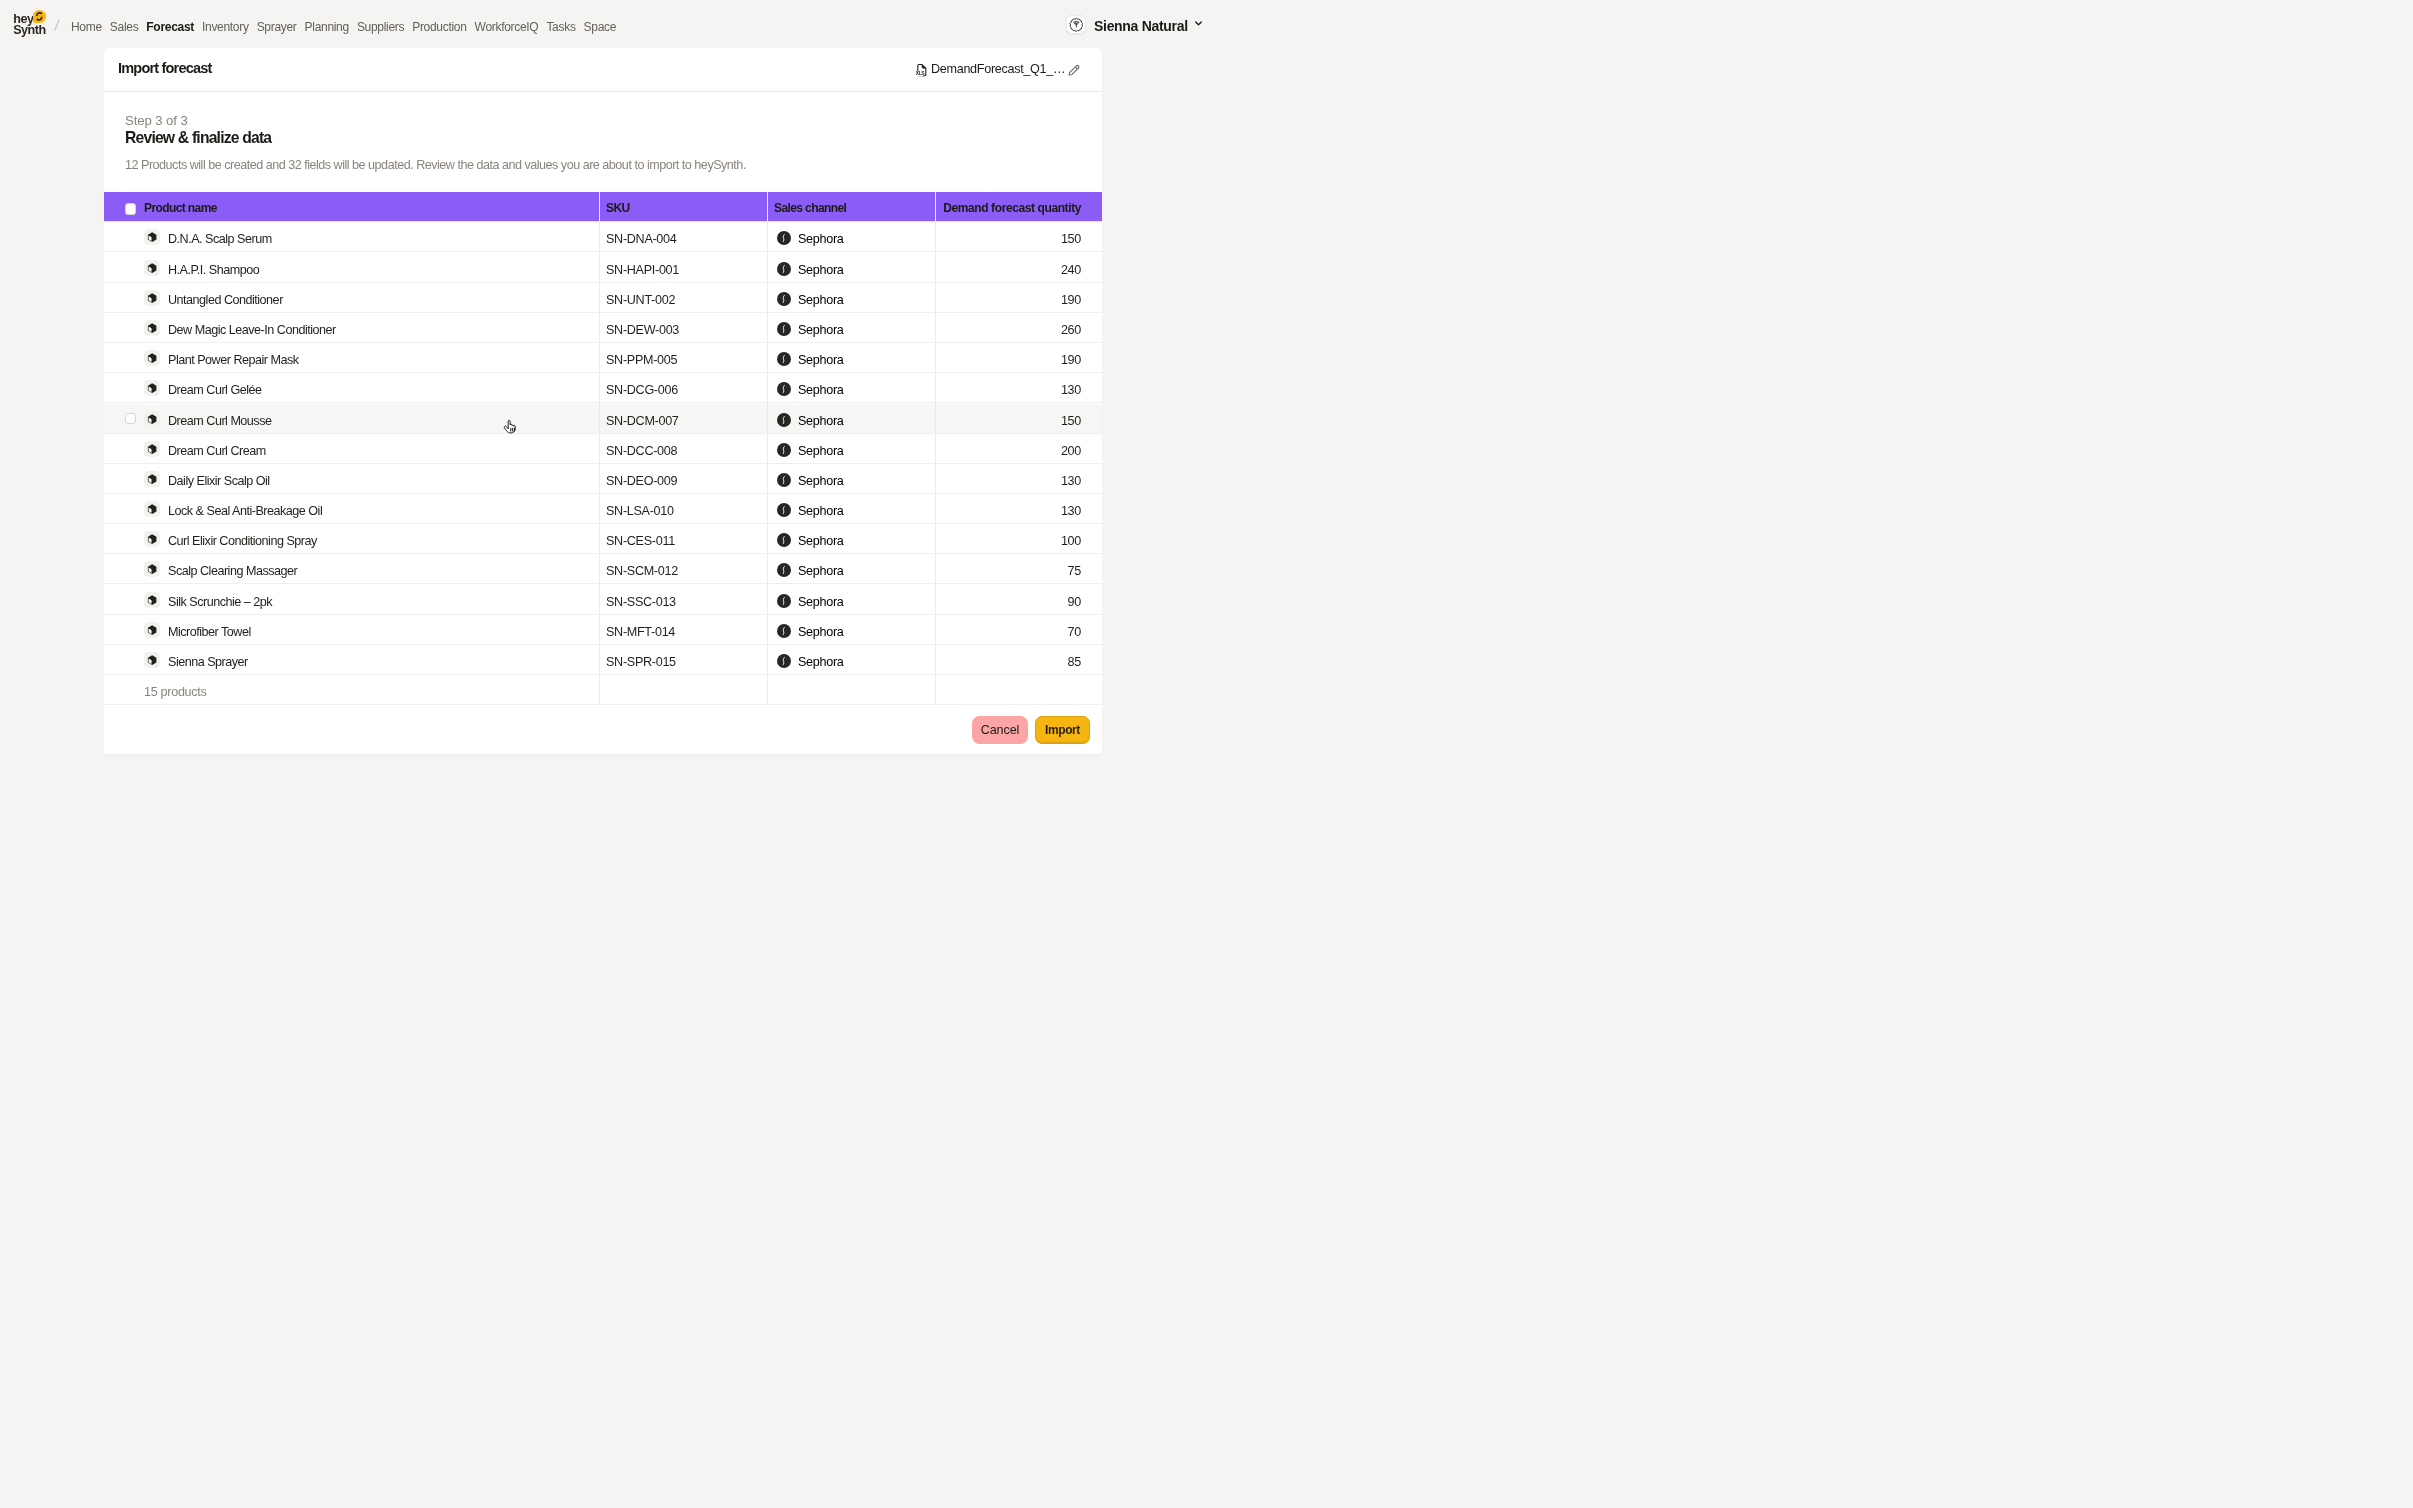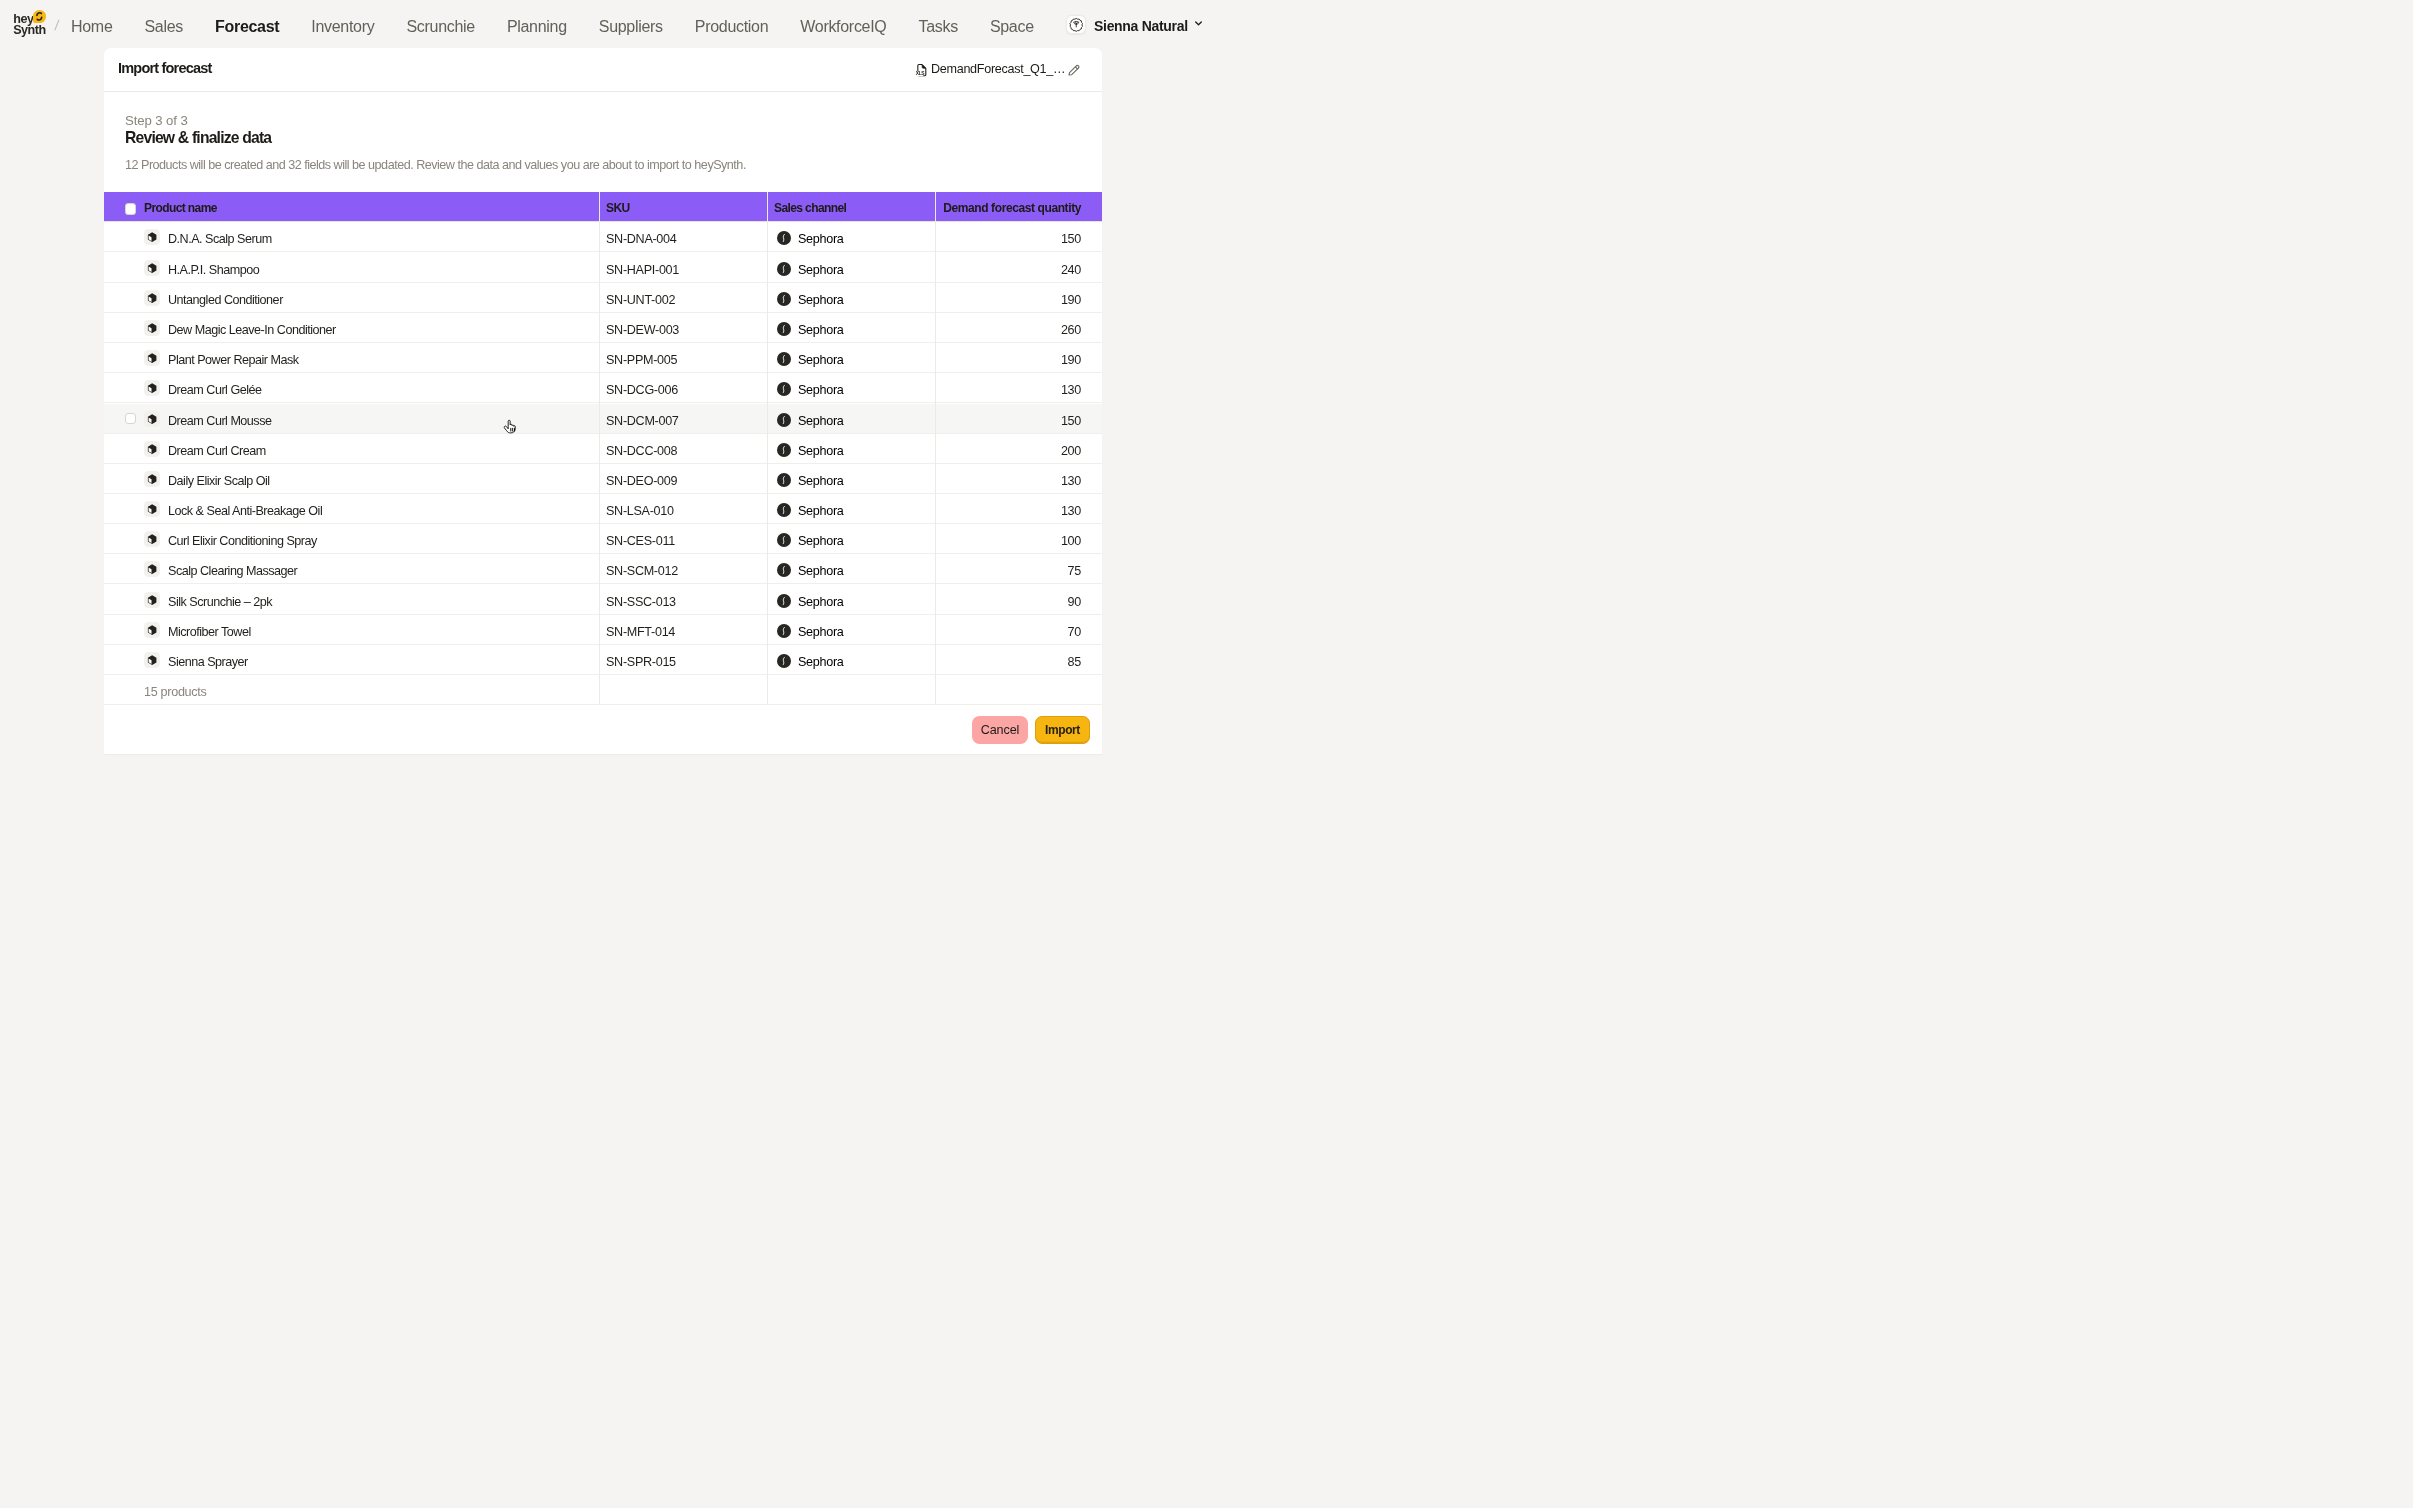--- a/index.html
+++ b/index.html
@@ -4,21 +4,21 @@
 <style>
   * { margin:0; padding:0; box-sizing:border-box; }
   html,body { width:1207px; height:754px; overflow:hidden; }
   body { background:#f5f4f2; font-family:"Liberation Sans", sans-serif; color:#211f1b; }
   .abs { position:absolute; }
 
   
   .logo-hey { left:13.2px; top:14px; font-family:"Liberation Sans", sans-serif; font-weight:700; font-size:12.6px; line-height:11px; color:#2b2823; letter-spacing:-0.5px; }
   .bubble { left:33px; top:10px; width:12.6px; height:13.2px; background:#f8b712; border-radius:6.3px 6.3px 6.3px 1.9px; }
   .slash { left:55px; top:17px; font-size:14px; color:#c0bcb5; transform:skewX(-8deg); }
-  .nav { left:71px; top:1.9px; height:50px; display:flex; align-items:center; gap:32px; font-size:16px; color:#63605a; letter-spacing:-0.3px; }
+  .nav { left:71px; top:1.9px; height:50px; display:flex; align-items:center; gap:8px; font-size:12px; color:#63605a; letter-spacing:-0.3px; }
   .nav b { color:#1d1b17; font-weight:700; letter-spacing:-0.3px; }
   .acct-badge { left:1066px; top:14.5px; width:19.5px; height:19.5px; background:#fff; border:0.6px solid #eceae6; border-radius:5.7px; box-shadow:0 0.6px 1.9px rgba(0,0,0,0.06); display:flex; align-items:center; justify-content:center; }
   .acct-name { left:1094px; top:17.6px; font-size:14px; font-weight:700; color:#1d1b17; letter-spacing:-0.3px; }
 
   
   .card { left:104px; top:48px; width:998px; height:706px; background:#fff; border-radius:6.3px 6.3px 0 0; box-shadow:0 0.6px 1.3px rgba(0,0,0,0.04); }
   .card-title { left:118px; top:60px; font-size:14.5px; font-weight:700; color:#1d1b17; letter-spacing:-0.8px; }
   .card-divider { left:104px; top:91px; width:998px; height:0.6px; background:#ebe9e5; }
   .xlsicon { left:916px; top:64px; }
   .filename { left:931px; top:62px; font-size:12.6px; color:#1d1b17; letter-spacing:-0.3px; }
@@ -57,21 +57,21 @@
     <path d="M6.2 8.6 A4.3 4.3 0 0 1 13.3 5.4" fill="none" stroke="#26231d" stroke-width="2.6" stroke-linecap="round"></path>
     <path d="M13.8 11.6 A4.3 4.3 0 0 1 6.7 14.8" fill="none" stroke="#26231d" stroke-width="2.6" stroke-linecap="round"></path>
   </svg>
 </div>
 <div class="abs slash">/</div>
 <div class="abs nav">
   <span>Home</span>
     <span>Sales</span>
     <b>Forecast</b>
     <span>Inventory</span>
-    <span>Scrunchie</span>
+    <span>Sprayer</span>
     <span>Planning</span>
     <span>Suppliers</span>
     <span>Production</span>
     <span>WorkforceIQ</span>
     <span>Tasks</span>
     <span>Space</span>
 </div>
 <div class="abs acct-badge">
   <svg width="14.5" height="14.5" viewBox="0 0 23 23" fill="none" stroke="#1d1b17">
     <path d="M11.5 2.2 l2.1 1.3 2.4-.3 1.3 2.1 2.3.8 .2 2.4 1.7 1.7-1 2.3 1 2.3-1.7 1.7-.2 2.4-2.3.8-1.3 2.1-2.4-.3-2.1 1.3-2.1-1.3-2.4.3-1.3-2.1-2.3-.8-.2-2.4-1.7-1.7 1-2.3-1-2.3 1.7-1.7 .2-2.4 2.3-.8 1.3-2.1 2.4.3z" stroke-width="1.4" stroke-linejoin="round"></path>

